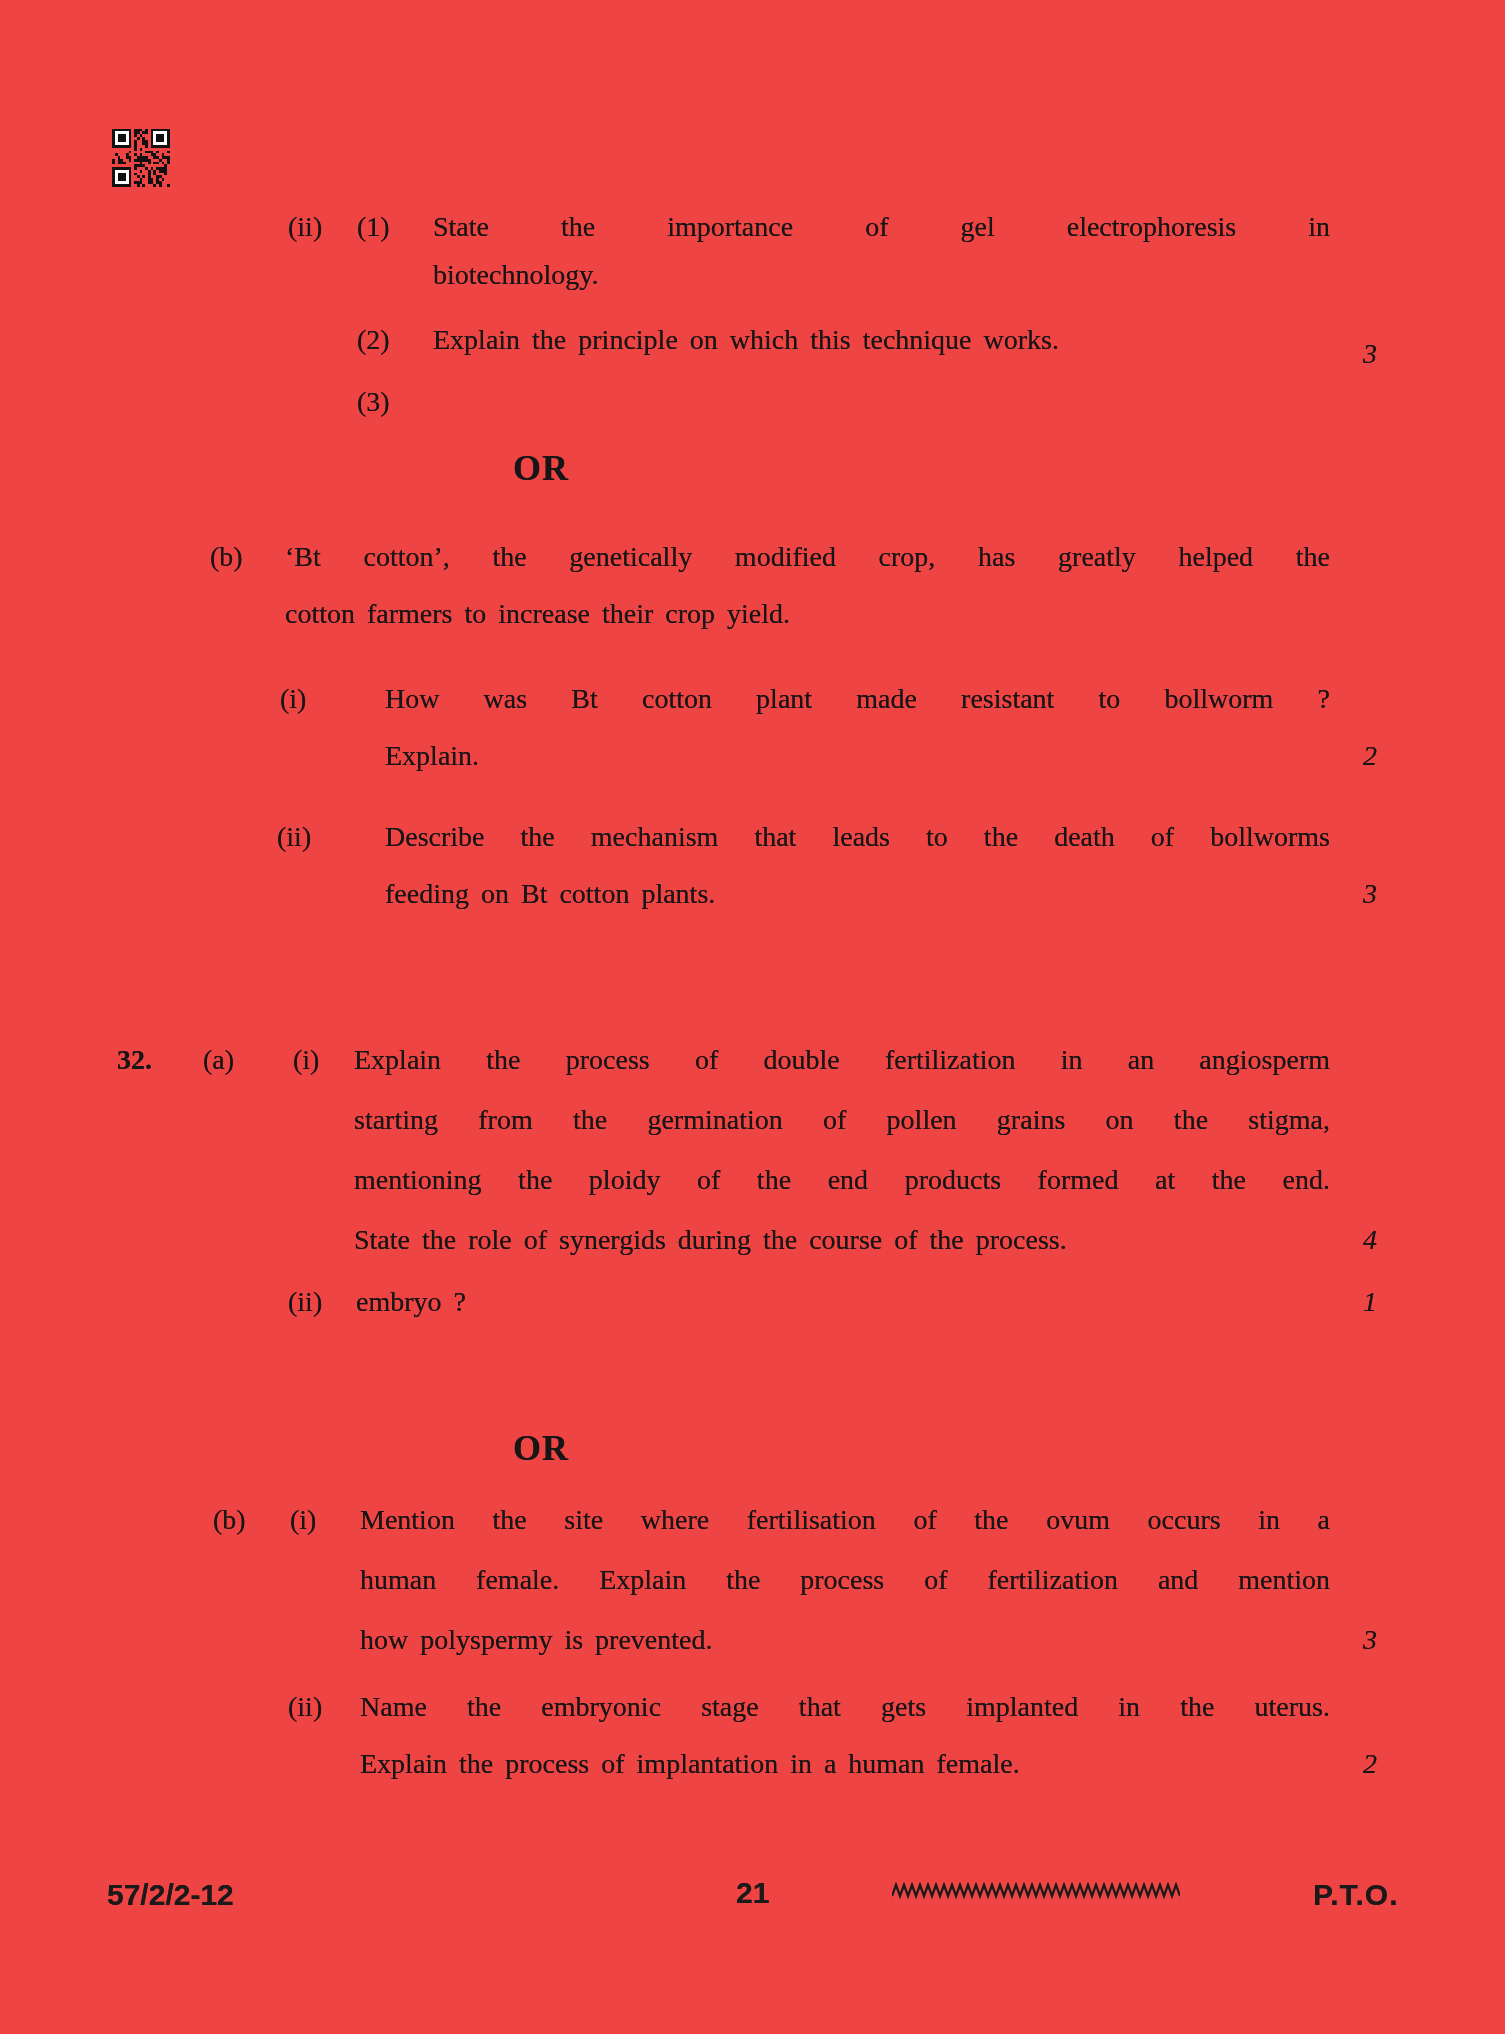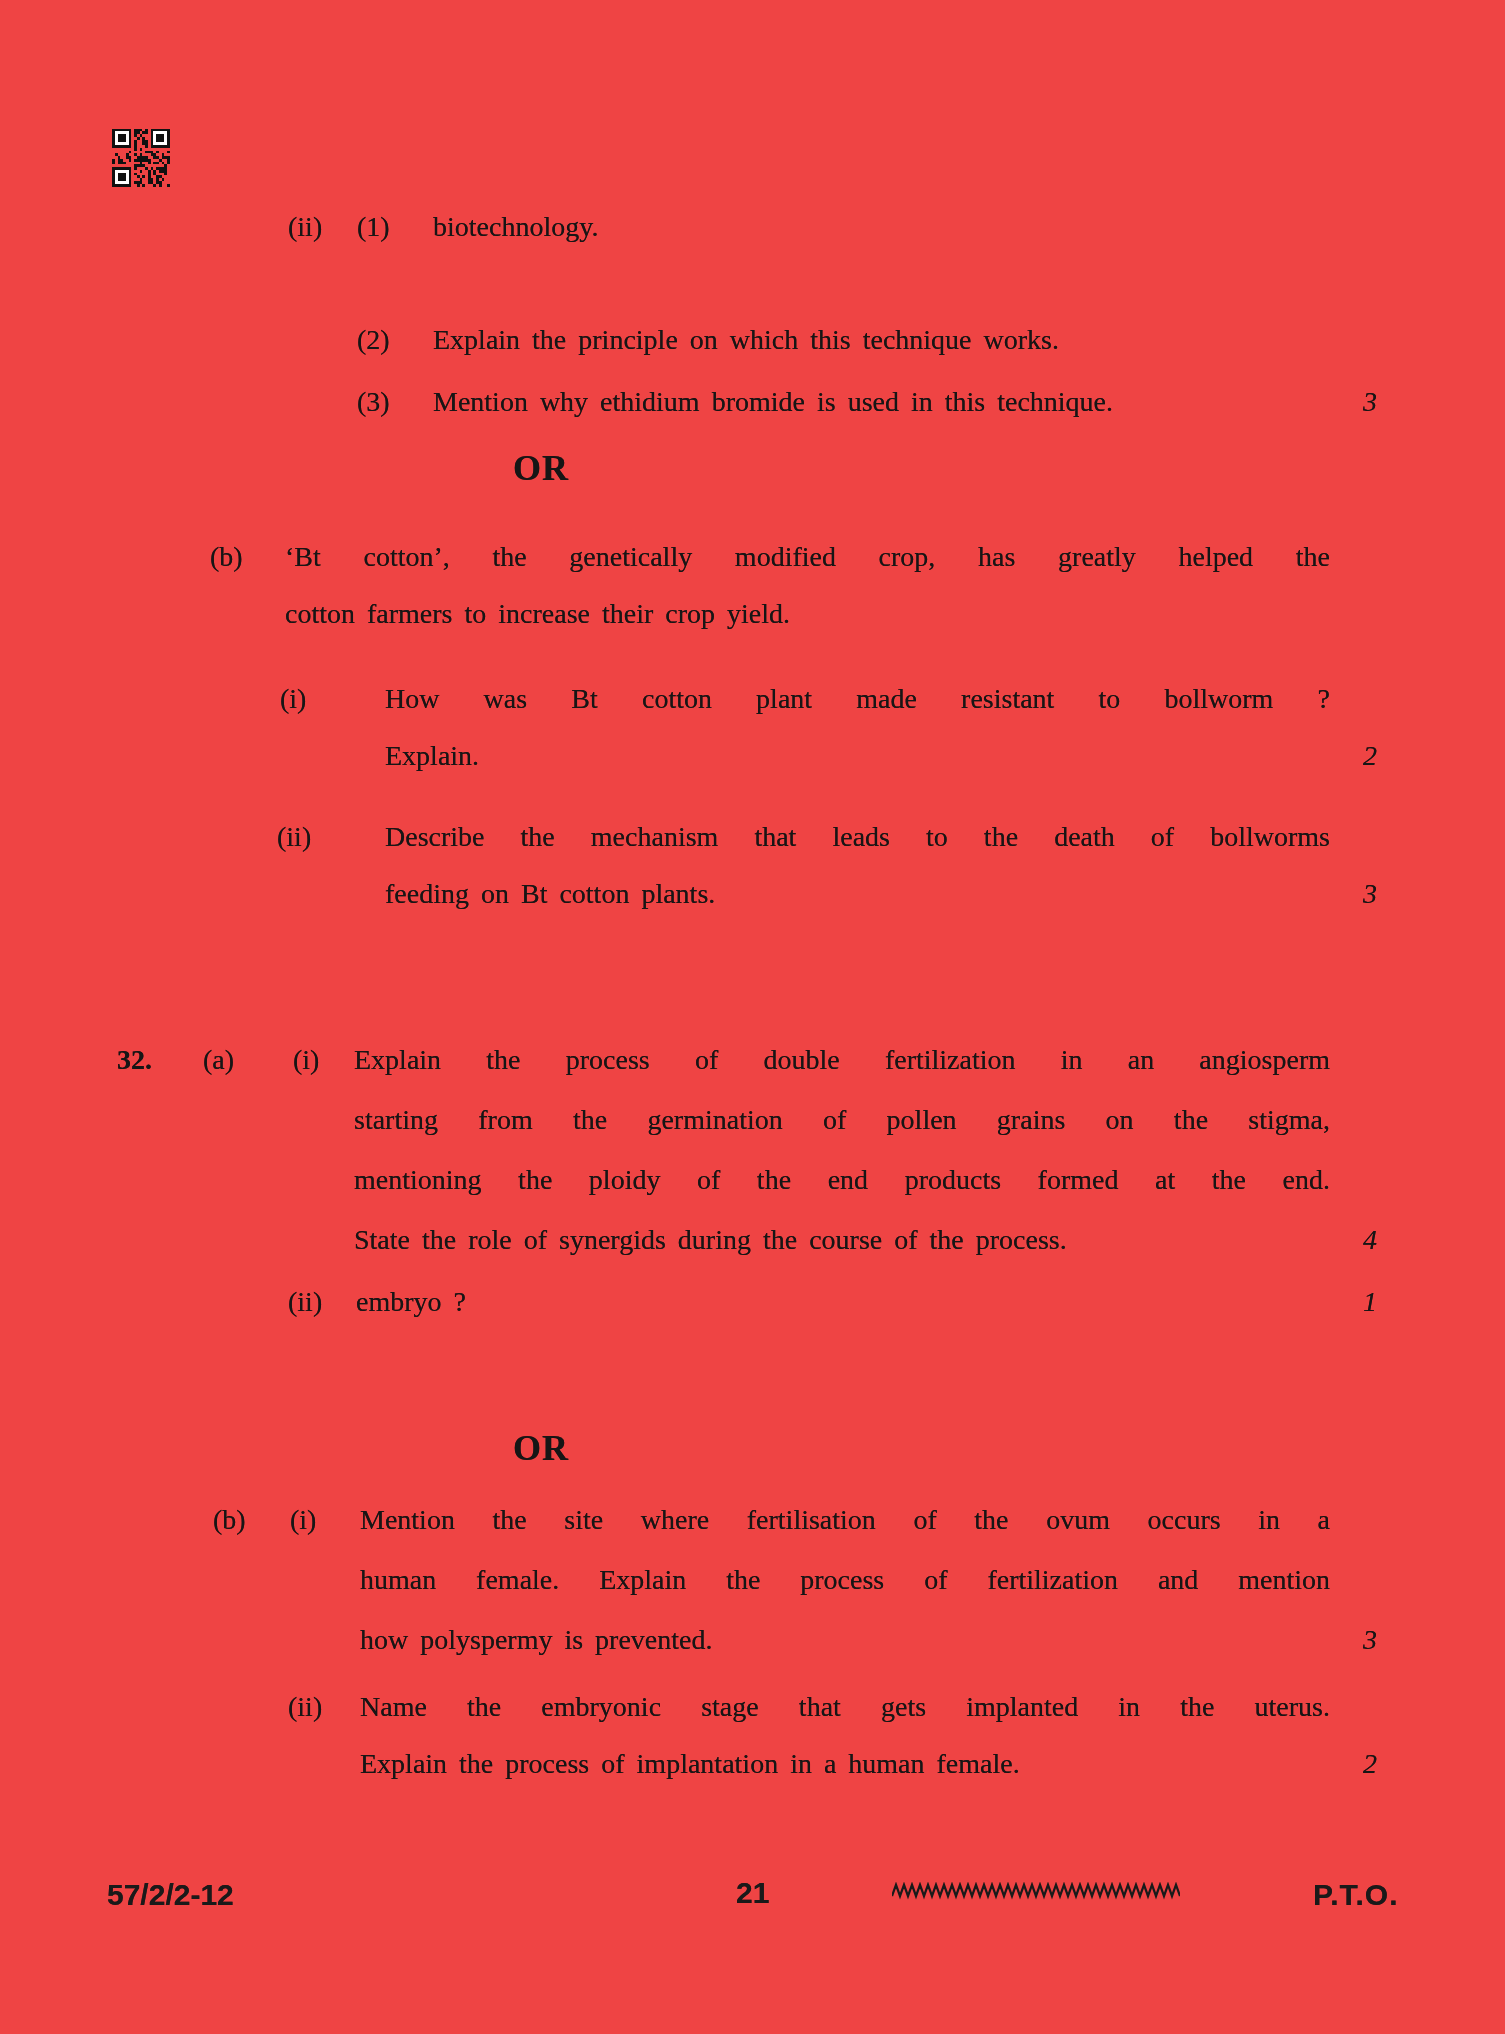--- a/index.html
+++ b/index.html
@@ -176,36 +176,34 @@
         <rect x="15" y="20" width="1" height="1"></rect>
         <rect x="17" y="20" width="1" height="1"></rect>
         <rect x="20" y="20" width="1" height="1"></rect>
       </g>
   </svg>
 
   <div class="block lh48" style="top:203px">
     <span class="lbl" style="left:288px">(ii)</span>
     <span class="lbl" style="left:357px">(1)</span>
     <div class="para" style="margin-left:433px;width:897px">
+      <div class="line j">State the importance of gel electrophoresis in</div>
       <div class="line">biotechnology.</div>
     </div>
   </div>
 
   <div class="block lh48" style="top:316px">
     <span class="lbl" style="left:357px">(2)</span>
     <div class="para" style="margin-left:433px;width:897px">
       <div class="line">Explain the principle on which this technique works.</div>
     </div>
   </div>
 
   <div class="block lh48" style="top:378px">
     <span class="lbl" style="left:357px">(3)</span>
-    <div class="para" style="margin-left:433px;width:897px">
-      <div class="line">Mention why ethidium bromide is used in this technique.</div>
-    </div>
     <span class="marks">3</span>
   </div>
 
   <div class="or" style="top:450px">OR</div>
 
   <div class="block lh57" style="top:528px">
     <span class="lbl" style="left:210px">(b)</span>
     <div class="para" style="margin-left:285px;width:1045px">
       <div class="line j">‘Bt cotton’, the genetically modified crop, has greatly helped the</div>
       <div class="line">cotton farmers to increase their crop yield.</div>

